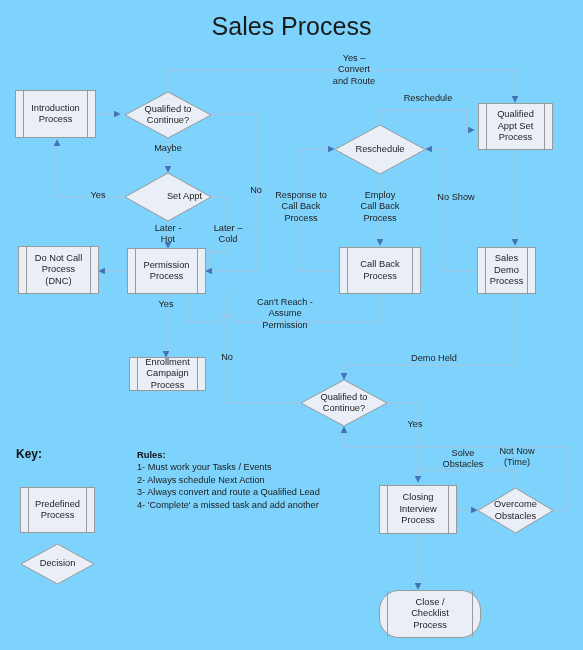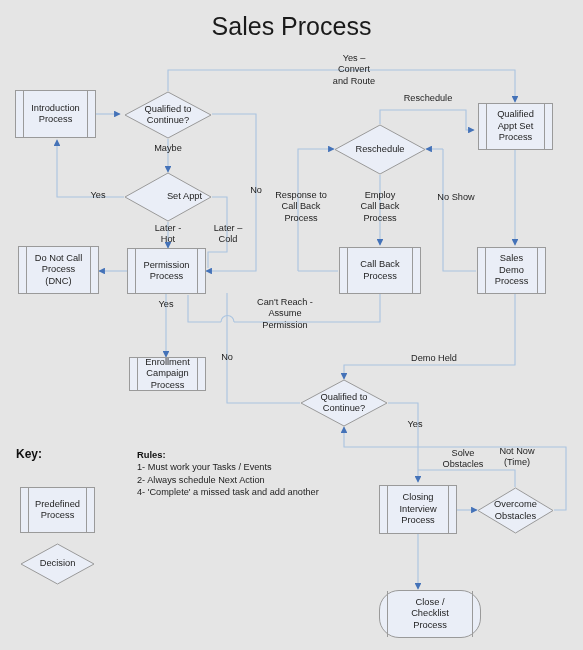--- a/index.html
+++ b/index.html
@@ -7,21 +7,21 @@
     padding: 0;
     background: #ffffff;
   }
   body {
     font-family: "Liberation Sans", sans-serif;
   }
   #canvas {
     position: relative;
     width: 583px;
     height: 650px;
-    background: #e5e5e5;
+    background: #7dd3fc;
     overflow: hidden;
   }
   #edges {
     position: absolute;
     left: 0;
     top: 0;
     width: 583px;
     height: 650px;
   }
   .title {
@@ -227,21 +227,21 @@
     <span style="white-space: pre-line;">Qualified
 Appt Set
 Process</span>
   </div>
 
   <div class="proc" style="left:339px; top:247px; width:82px; height:47px;">
     <span style="white-space: pre-line;">Call Back
 Process</span>
   </div>
 
-  <div class="proc" style="left:477px; top:247px; width:69px; height:47px;">
+  <div class="proc" style="left:477px; top:247px; width:59px; height:47px;">
     <span style="white-space: pre-line;">Sales Demo
 Process</span>
   </div>
 
   <div class="dec" style="left:300px; top:379px; width:88px; height:48px;">
     <svg class="shape" viewBox="0 0 88 48">
       <polygon points="44,1 87,24 44,47 1,24" fill="#eaeef7" stroke="#9a9a9a" stroke-width="1"></polygon>
     </svg>
     <div class="lbl" style="white-space: pre-line;">Qualified to
 Continue?</div>
@@ -325,16 +325,17 @@
       <polygon points="37.5,1 74,21 37.5,41 1,21" fill="#eaeef7" stroke="#9a9a9a" stroke-width="1"></polygon>
     </svg>
     <div class="lbl" style="white-space: pre-line;">Decision</div>
   </div>
 
   <div class="rules-title" style="left:137px; top:449px;">Rules:</div>
 
   <div class="rules-list" style="left:137px; top:461px;">
     <div>1- Must work your Tasks / Events</div>
     <div>2- Always schedule Next Action</div>
+    <div>3- Always convert and route a Qualified Lead</div>
     <div>4- 'Complete' a missed task and add another</div>
   </div>
 
 </div>
 
 </body></html>

